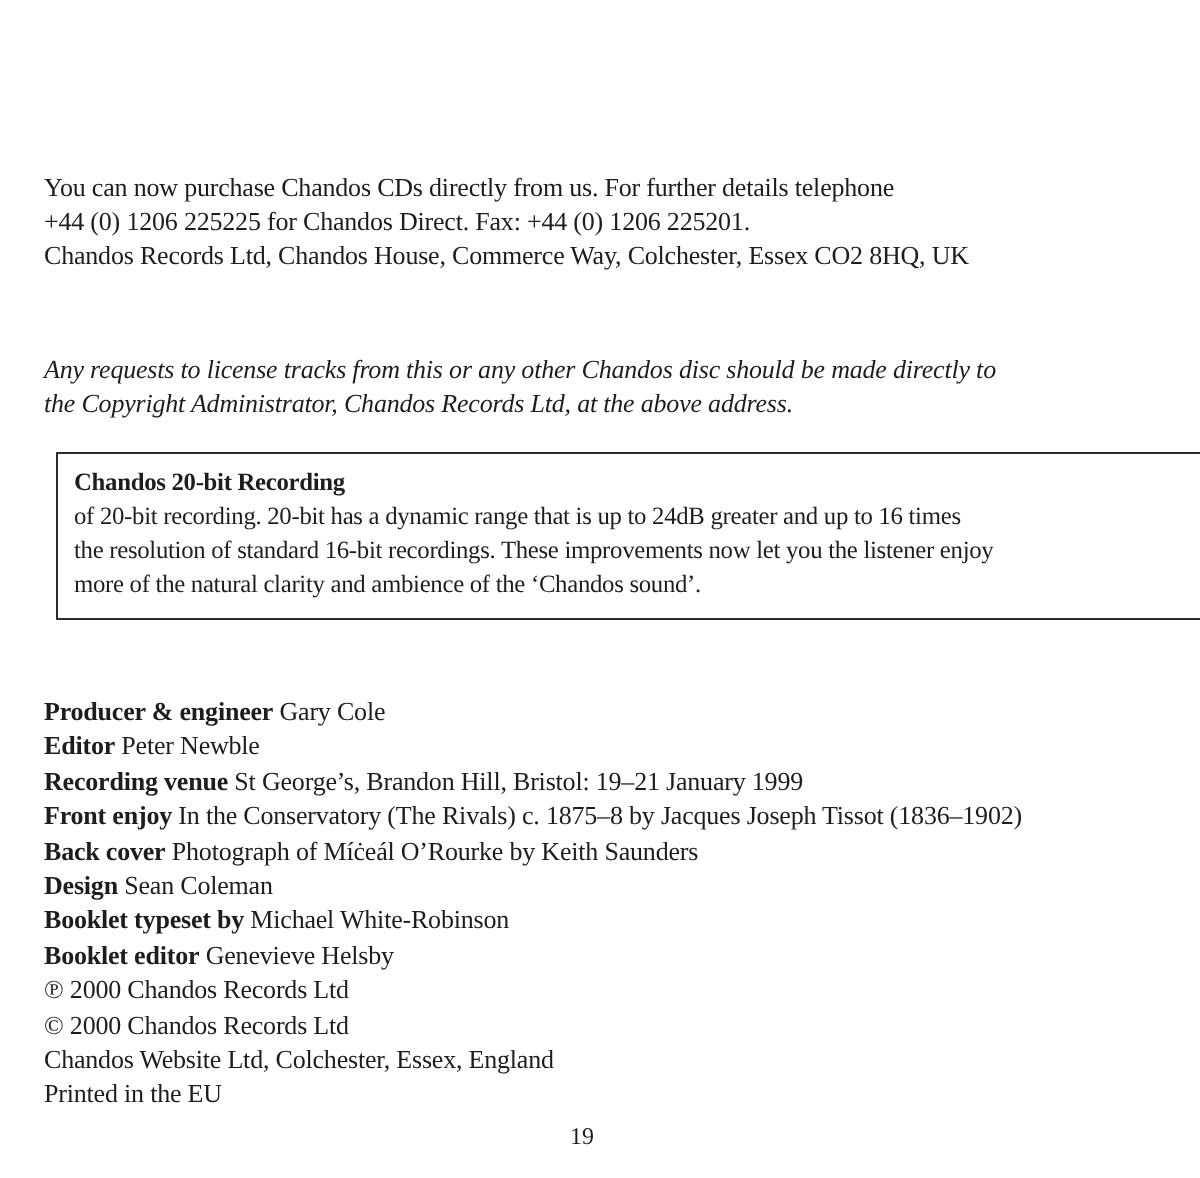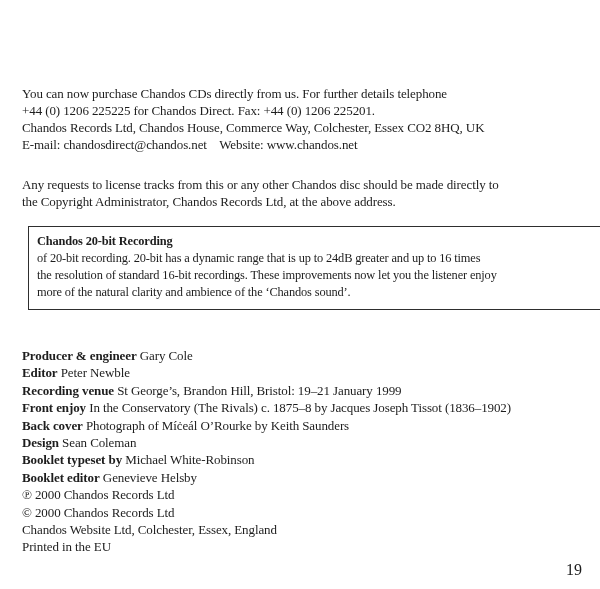--- a/index.html
+++ b/index.html
@@ -22,20 +22,21 @@
     left: 22px; top: 85px;
     font-size: 13px; line-height: 17px;
     letter-spacing: -0.1px;
   }
   .purchase .line { white-space: pre; }
 
   .license {
     left: 22px; top: 176px;
     font-size: 13px; line-height: 17px;
     letter-spacing: -0.1px;
+    font-style: italic;
   }
   .license .line { white-space: pre; }
 
   .recording-box {
     left: 28px; top: 226px;
     width: 577px;
     box-sizing: border-box;
     border: 1px solid var(--border, #2e2e2e);
     padding: 6px 8px 8px 8px;
     font-size: 12.4px; line-height: 17px;
@@ -49,34 +50,33 @@
     font-size: 13px; line-height: 17.4px;
     letter-spacing: -0.1px;
   }
   .credit-line { white-space: pre; }
   .seg-bold { font-weight: bold; }
   .seg-italic { }
 
   .page-number {
     left: 0; top: 561px;
     width: 582px;
-    text-align: right;
-    font-size: 16px;
+    text-align: center;
+    font-size: 12px;
   }
 </style>
 </head>
 <body>
 
 <div class="page" style="--bg: #ffffff; --text: #1d1d1d; --border: #2e2e2e;">
 
   <div class="abs purchase">
       <div class="line">You can now purchase Chandos CDs directly from us. For further details telephone</div>
       <div class="line">+44 (0) 1206 225225 for Chandos Direct. Fax: +44 (0) 1206 225201.</div>
       <div class="line">Chandos Records Ltd, Chandos House, Commerce Way, Colchester, Essex CO2 8HQ, UK</div>
-      <div class="line">E-mail: chandosdirect@chandos.net    Website: www.chandos.net</div>
     </div>
 
   <div class="abs license">
       <div class="line">Any requests to license tracks from this or any other Chandos disc should be made directly to</div>
       <div class="line">the Copyright Administrator, Chandos Records Ltd, at the above address.</div>
     </div>
 
   <div class="abs recording-box">
     <div class="box-title">Chandos 20-bit Recording</div>
     <div class="box-body">

